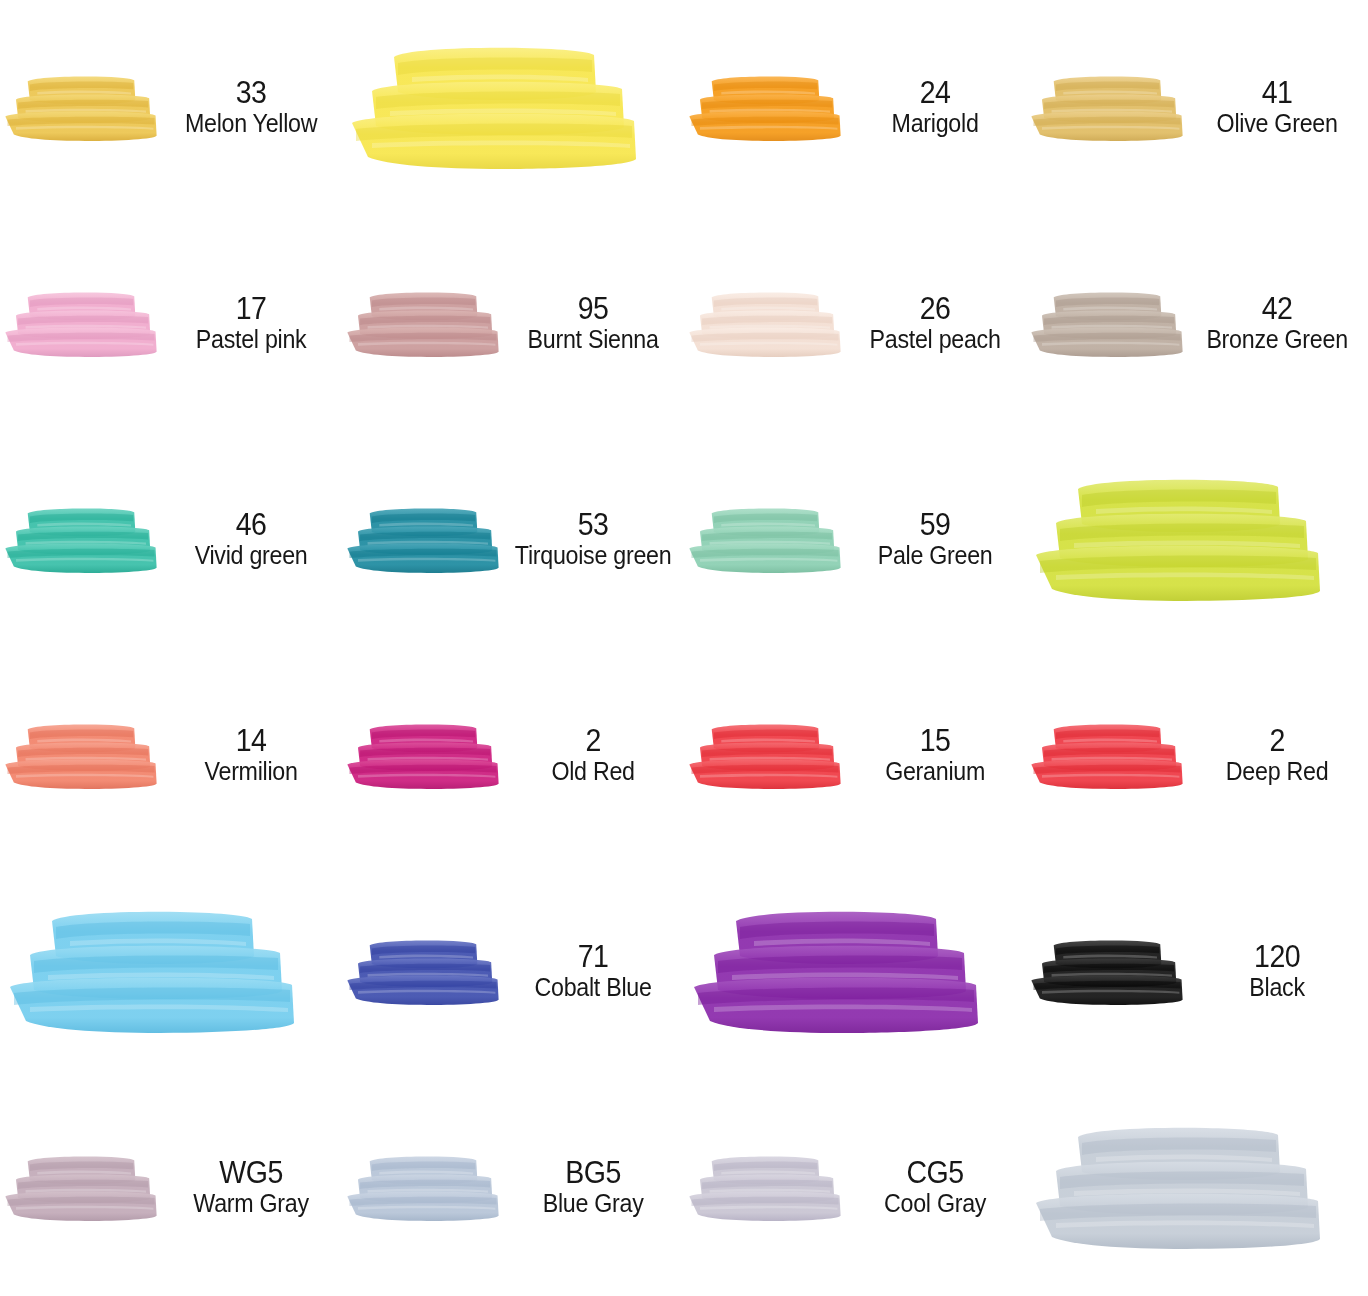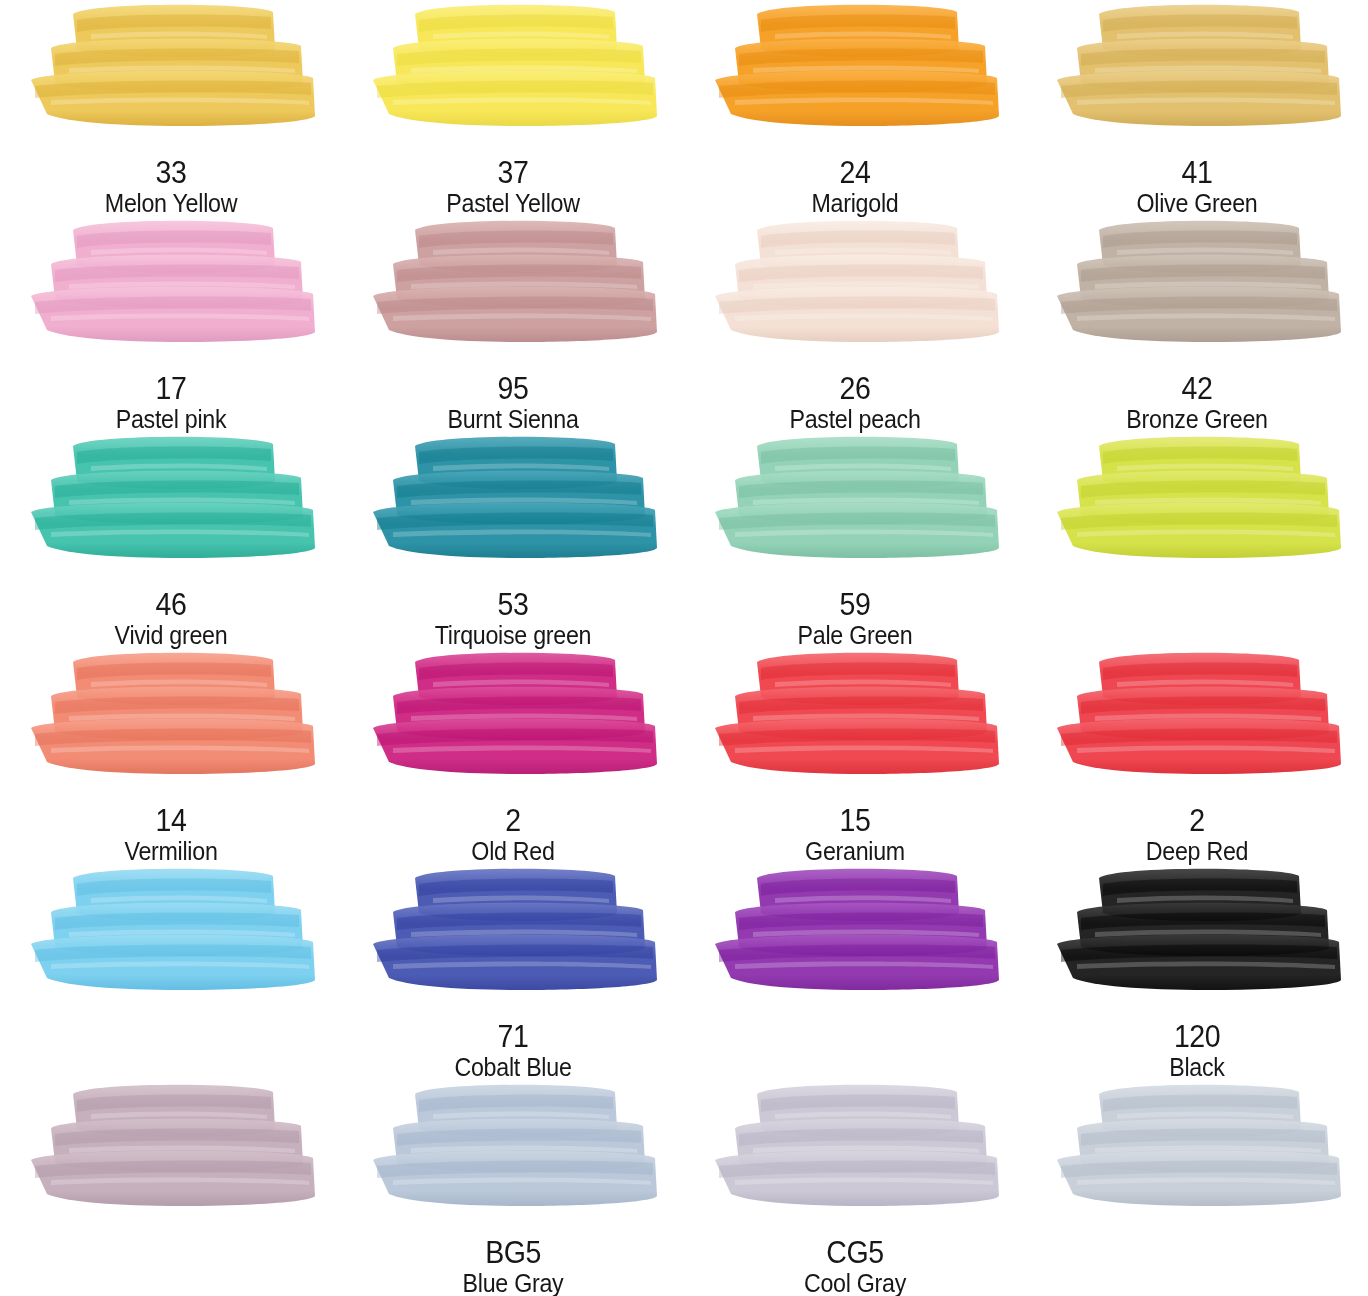--- a/index.html
+++ b/index.html
@@ -17,21 +17,21 @@
     width: 1368px;
     height: 1296px;
     display: grid;
     grid-template-columns: repeat(4, 342px);
     grid-template-rows: repeat(6, 216px);
     box-sizing: border-box;
   }
   .swatch-cell {
     position: relative;
     display: flex;
-    flex-direction: column;
+    flex-direction: row;
     align-items: center;
     justify-content: space-between;
     box-sizing: border-box;
   }
   .stroke-art {
     width: 300px;
     height: 128px;
     display: block;
     margin-top: 2px;
   }
@@ -105,24 +105,20 @@
           <path d="M56,18 C90,12 190,11 250,15 L250,27 C190,23 90,24 56,30 Z" fill="#e8d63a" opacity="0.42"></path>
           <path d="M70,32 C140,28 200,29 246,33 L246,37 C200,34 140,33 70,37 Z" fill="#ffffff" opacity="0.22"></path>
           <path d="M30,46 C40,39 110,36 190,37 C246,38 276,41 280,44 L282,82 C278,87 222,90 164,90 C104,90 48,87 34,81 Z" fill="url(#g1)" opacity="0.93"></path>
           <path d="M34,52 C80,46 210,45 278,49 L278,61 C210,57 80,58 34,64 Z" fill="#e8d63a" opacity="0.42"></path>
           <path d="M48,66 C130,62 220,63 274,67 L274,71 C220,68 130,67 48,71 Z" fill="#ffffff" opacity="0.22"></path>
           <path d="M10,78 C22,71 100,68 196,69 C258,70 288,73 292,76 L294,114 C290,120 228,124 160,124 C96,124 44,120 26,112 Z" fill="url(#g1)" opacity="0.93"></path>
           <path d="M14,84 C70,78 220,77 290,81 L290,93 C220,89 70,90 14,96 Z" fill="#e8d63a" opacity="0.42"></path>
           <path d="M30,98 C120,94 230,95 288,99 L288,103 C230,100 120,99 30,103 Z" fill="#ffffff" opacity="0.22"></path>
         </g>
       </svg>
-      <div class="labels">
-        <span class="code">37</span>
-        <span class="name">Pastel Yellow</span>
-      </div>
     </div>
     <div class="swatch-cell">
       <svg viewBox="0 0 300 128" class="stroke-art">
         <defs>
           <linearGradient id="g2" x1="0" y1="0" x2="0" y2="1">
             <stop offset="0%" stop-color="#fab24a"></stop>
             <stop offset="38%" stop-color="#f59a18"></stop>
             <stop offset="72%" stop-color="#f59a18"></stop>
             <stop offset="100%" stop-color="#e3870d"></stop>
           </linearGradient>
@@ -606,20 +602,24 @@
           <path d="M56,18 C90,12 190,11 250,15 L250,27 C190,23 90,24 56,30 Z" fill="#ae95a5" opacity="0.42"></path>
           <path d="M70,32 C140,28 200,29 246,33 L246,37 C200,34 140,33 70,37 Z" fill="#ffffff" opacity="0.22"></path>
           <path d="M30,46 C40,39 110,36 190,37 C246,38 276,41 280,44 L282,82 C278,87 222,90 164,90 C104,90 48,87 34,81 Z" fill="url(#g20)" opacity="0.93"></path>
           <path d="M34,52 C80,46 210,45 278,49 L278,61 C210,57 80,58 34,64 Z" fill="#ae95a5" opacity="0.42"></path>
           <path d="M48,66 C130,62 220,63 274,67 L274,71 C220,68 130,67 48,71 Z" fill="#ffffff" opacity="0.22"></path>
           <path d="M10,78 C22,71 100,68 196,69 C258,70 288,73 292,76 L294,114 C290,120 228,124 160,124 C96,124 44,120 26,112 Z" fill="url(#g20)" opacity="0.93"></path>
           <path d="M14,84 C70,78 220,77 290,81 L290,93 C220,89 70,90 14,96 Z" fill="#ae95a5" opacity="0.42"></path>
           <path d="M30,98 C120,94 230,95 288,99 L288,103 C230,100 120,99 30,103 Z" fill="#ffffff" opacity="0.22"></path>
         </g>
       </svg>
+      <div class="labels">
+        <span class="code">WG5</span>
+        <span class="name">Warm Gray</span>
+      </div>
     </div>
     <div class="swatch-cell">
       <svg viewBox="0 0 300 128" class="stroke-art">
         <defs>
           <linearGradient id="g21" x1="0" y1="0" x2="0" y2="1">
             <stop offset="0%" stop-color="#cbd5e3"></stop>
             <stop offset="38%" stop-color="#b6c4d7"></stop>
             <stop offset="72%" stop-color="#b6c4d7"></stop>
             <stop offset="100%" stop-color="#a0b1c7"></stop>
           </linearGradient>

